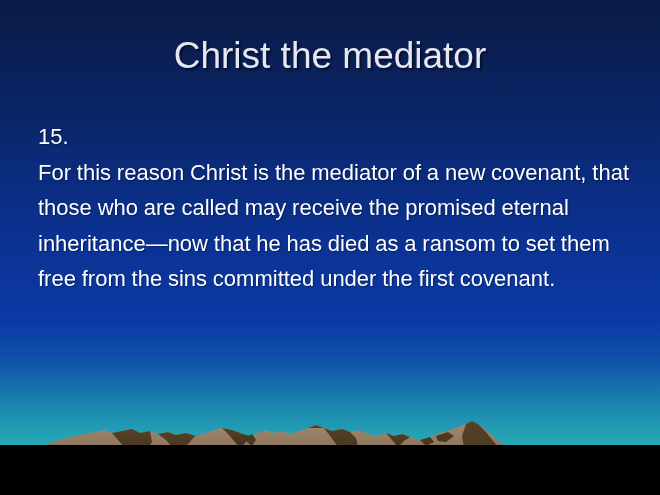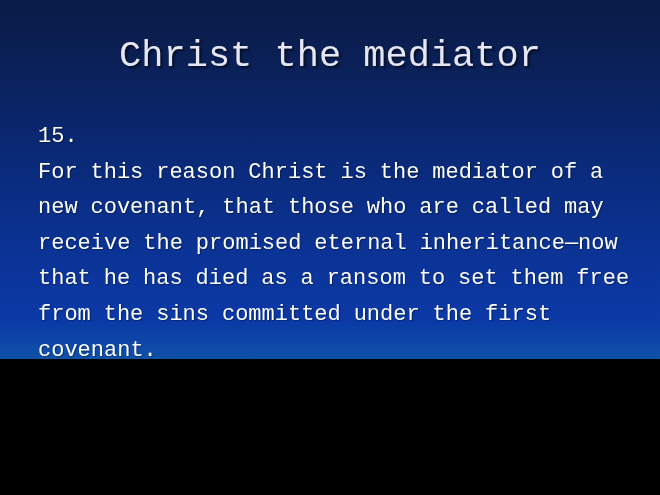--- a/index.html
+++ b/index.html
@@ -4,23 +4,23 @@
 <title>Slide</title>
 <style>
   html, body {
     margin: 0;
     padding: 0;
     background: #000;
   }
   #slide {
     position: relative;
     width: 660px;
-    height: 359px;
+    height: 445px;
     overflow: hidden;
-    font-family: Liberation Mono, monospace;
+    font-family: Liberation Sans, sans-serif;
     
     background:
       linear-gradient(to bottom,
         #0a1c49 0px,
         #0a1c49 14px,
         #0a2159 70px,
         #0a2a79 160px,
         #0b3395 250px,
         #0b39a6 320px,
         #0f52a8 360px,

